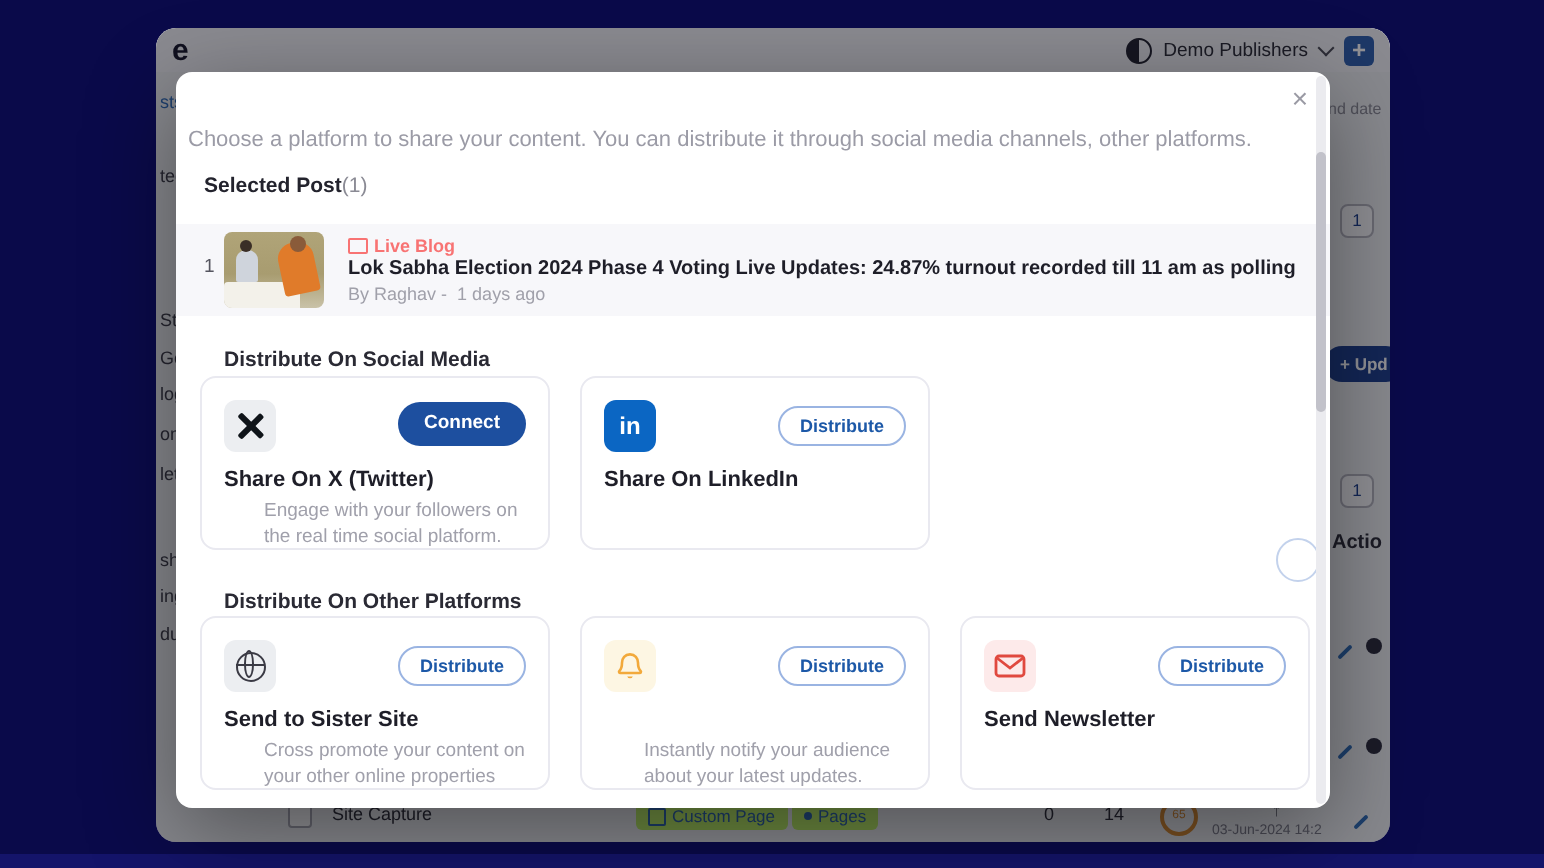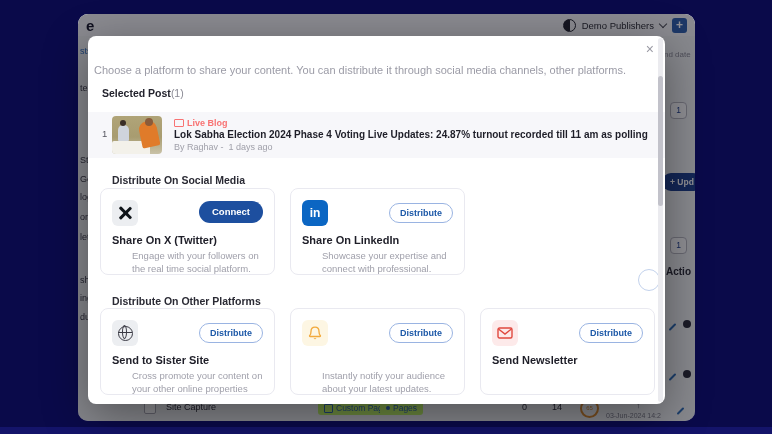--- a/index.html
+++ b/index.html
@@ -142,21 +142,21 @@
     <span class="rfrag" style="left:590px;top:300px"><span class="pencil-line"></span><span class="partdot"></span></span>
     <span class="rfrag" style="left:590px;top:350px"><span class="pencil-line"></span><span class="partdot"></span></span>
 
     <div class="brow">
       <span class="cbox" style="left:66px;top:4px"></span>
       <span style="position:absolute;left:88px;top:4px">Site Capture</span>
       <span class="badge" style="left:240px;top:3px">
           <span class="bsq"></span>
           <span>Custom Page</span>
         </span>
-      <span class="badge" style="left:302px;top:3px">
+      <span class="badge" style="left:318px;top:3px">
           <span class="bdot"></span>
           <span>Pages</span>
         </span>
       <span style="position:absolute;left:444px;top:4px">0</span>
       <span style="position:absolute;left:474px;top:4px">14</span>
       <span class="ring" style="left:502px;top:1px">65</span>
       <span style="position:absolute;left:558px;top:2px;color:#55555f">↑</span>
       <span class="tstamp" style="left:528px;top:14px">03-Jun-2024 14:2</span>
       <span style="position:absolute;left:598px;top:6px"><span class="pencil-line"></span></span>
 
@@ -200,21 +200,20 @@
       <span class="btn-fill">Connect</span>
       <span class="c-title">Share On X (Twitter)</span>
       <span class="c-desc">Engage with your followers on the real time social platform.</span>
     </div>
     <div class="card" style="left:202px;top:152px">
       <span class="iconbox blue">
           <span class="inword">in</span>
         </span>
       <span class="btn-line">Distribute</span>
       <span class="c-title">Share On LinkedIn</span>
-      <span class="c-desc">Showcase your expertise and connect with professional.</span>
     </div>
 
     <div class="seclabel" style="top:259px">Distribute On Other Platforms</div>
 
     <div class="card" style="left:12px;top:272px">
       <span class="iconbox gray">
           <span class="globe"></span>
         </span>
       <span class="btn-line">Distribute</span>
       <span class="c-title">Send to Sister Site</span>

